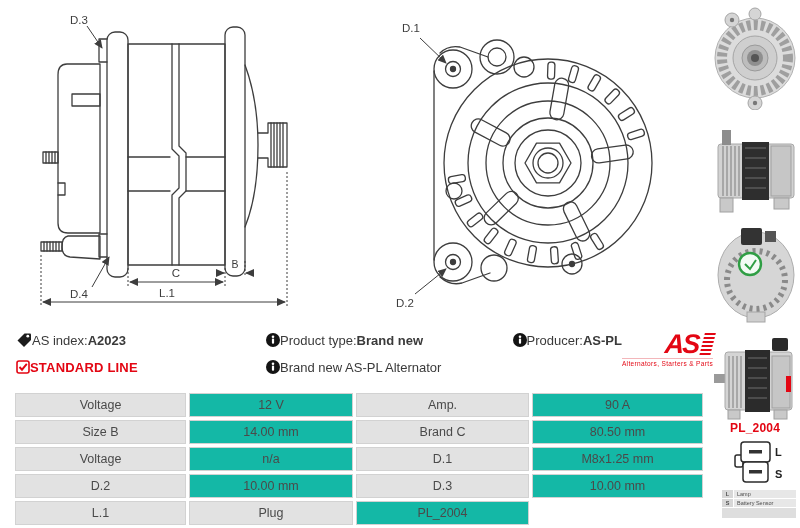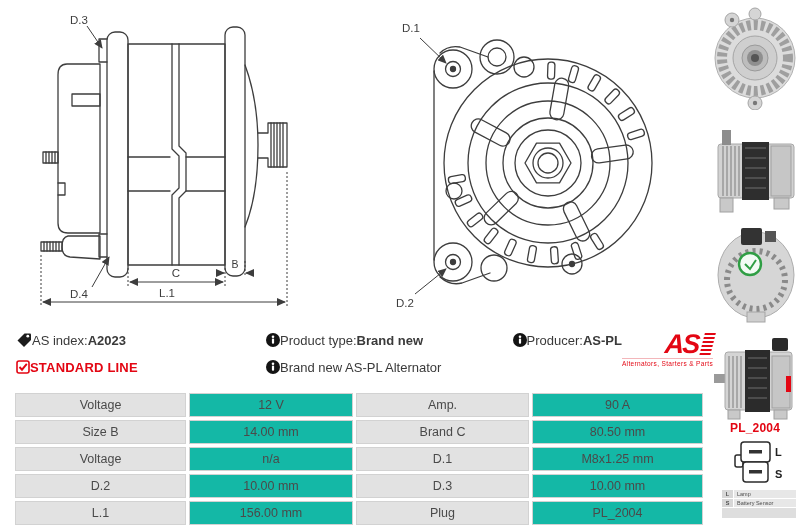--- a/index.html
+++ b/index.html
@@ -346,18 +346,17 @@
     <div class="cell value">n/a</div>
     <div class="cell label">D.1</div>
     <div class="cell value">M8x1.25 mm</div>
 
     <div class="cell label">D.2</div>
     <div class="cell value">10.00 mm</div>
     <div class="cell label">D.3</div>
     <div class="cell value">10.00 mm</div>
 
     <div class="cell label">L.1</div>
-    <div class="cell value">156.00 mm</div>
     <div class="cell label">Plug</div>
     <div class="cell value">PL_2004</div>
   </div>
 
 </div>
 
 </body></html>

